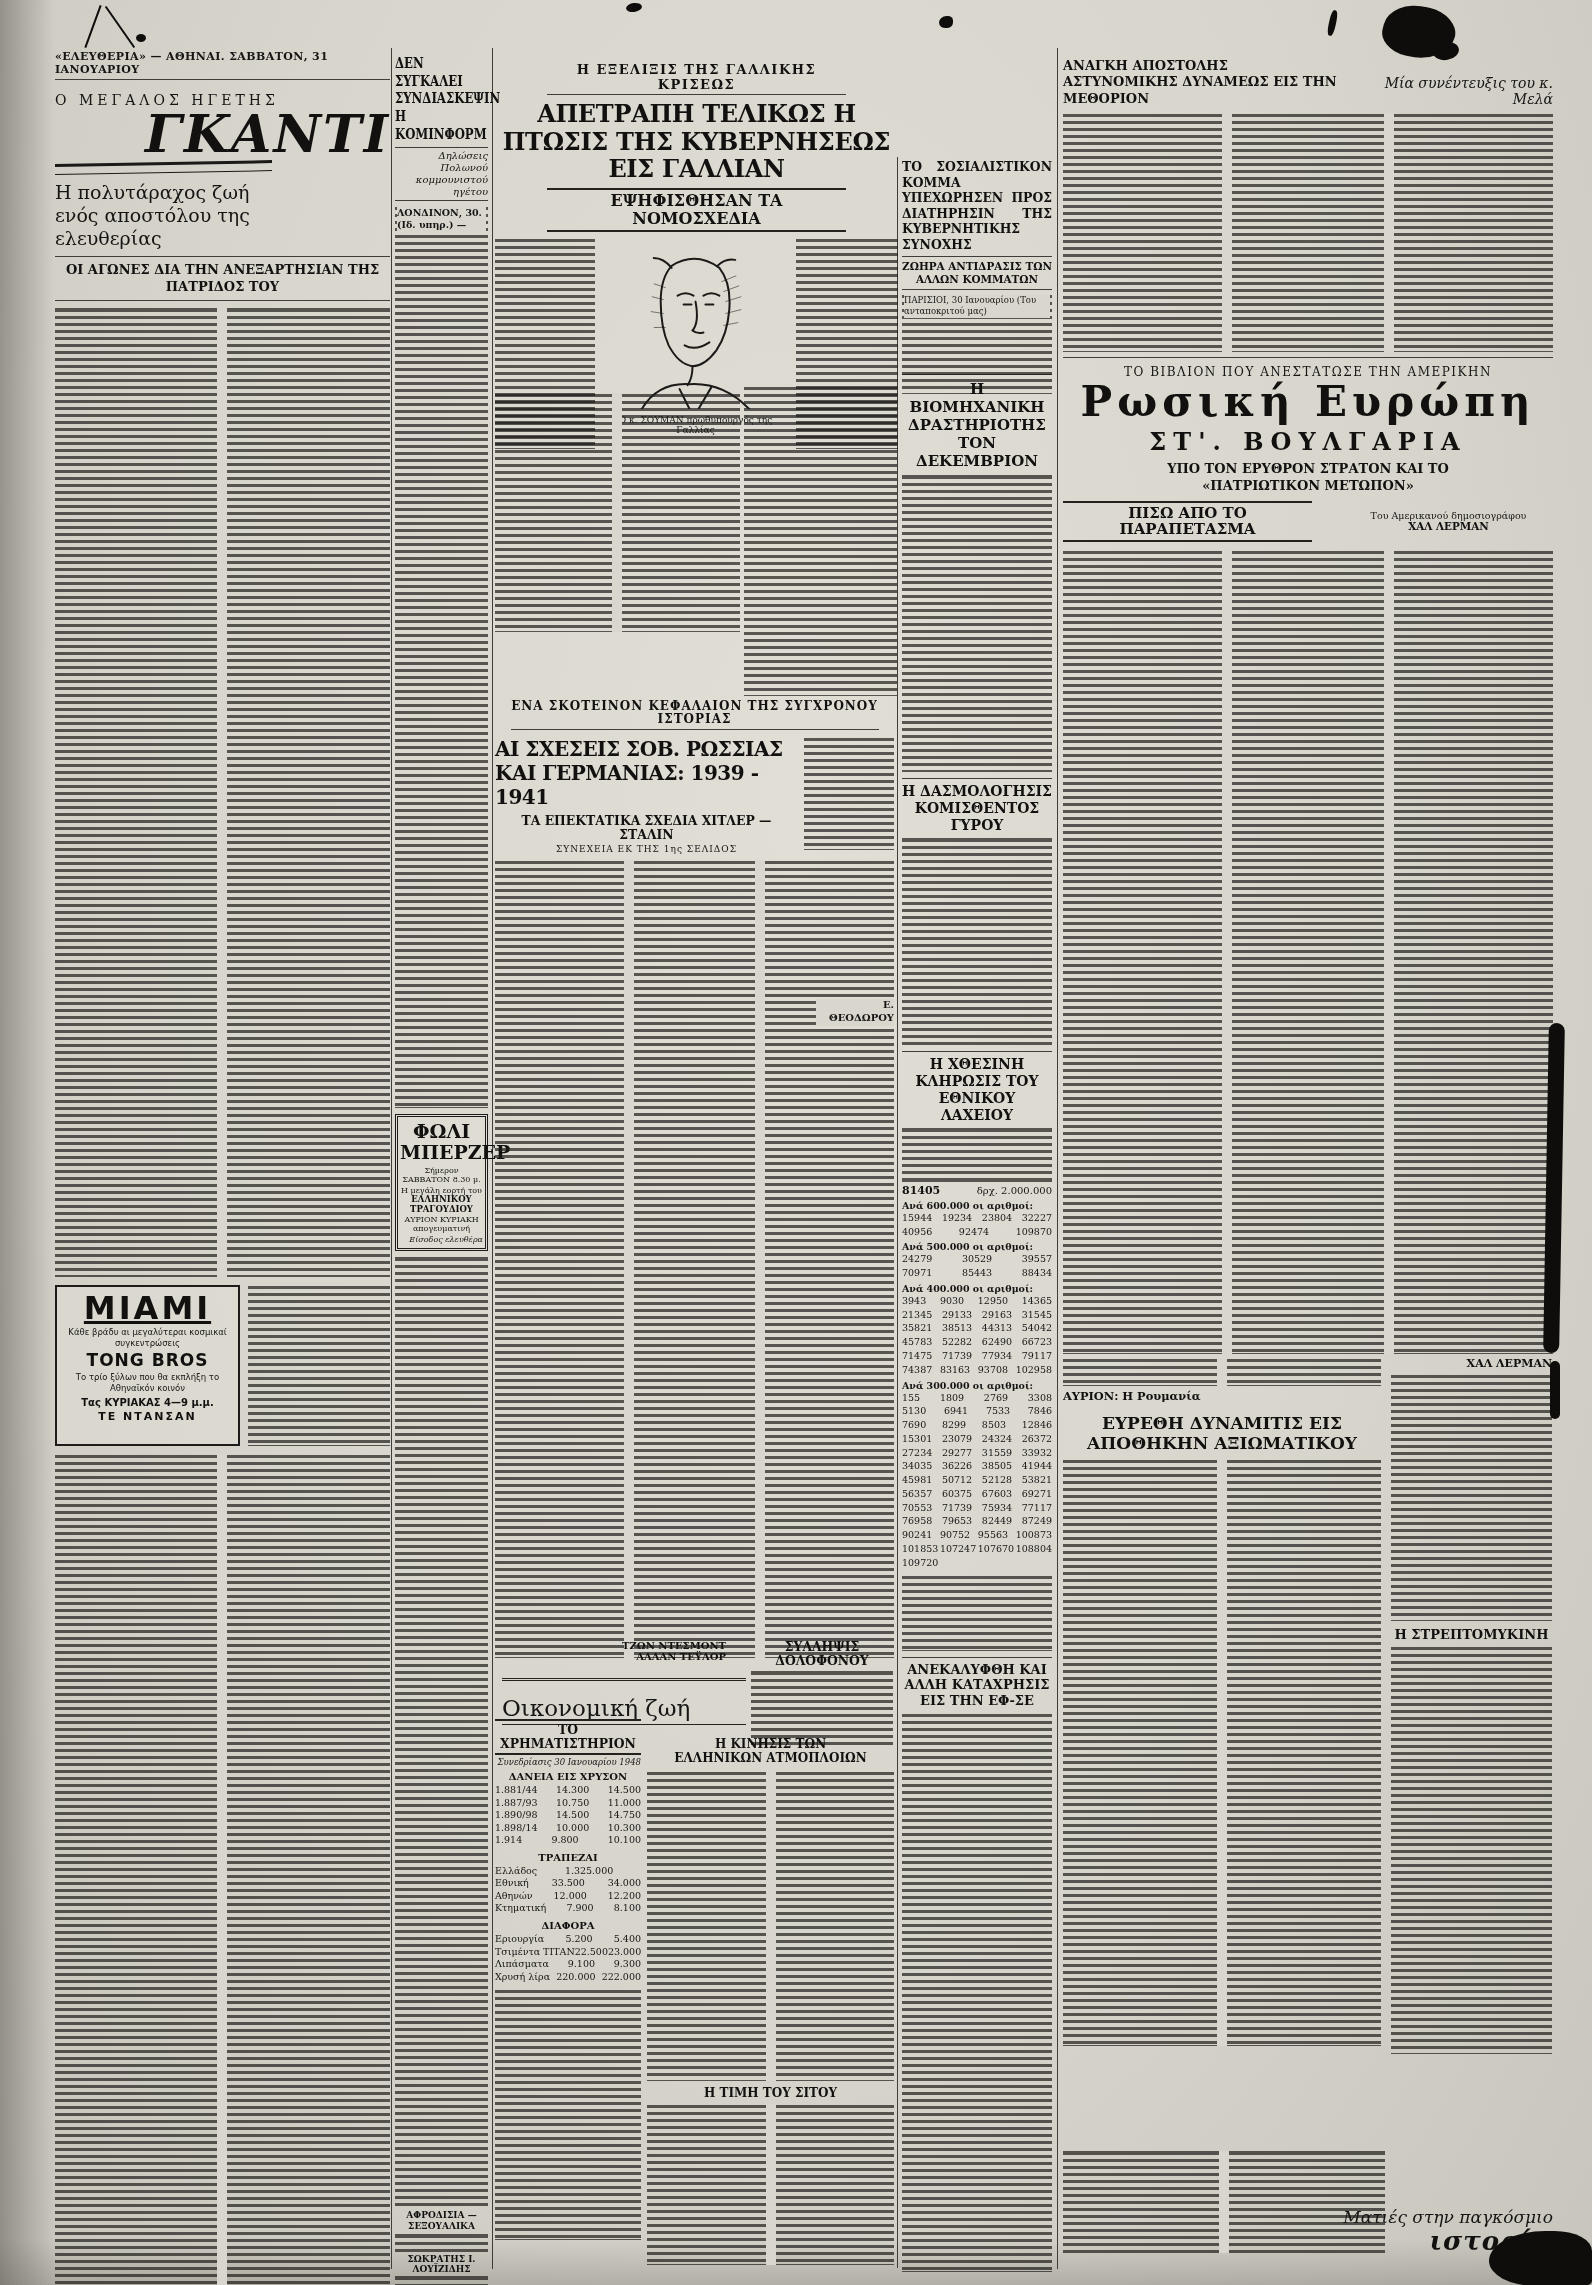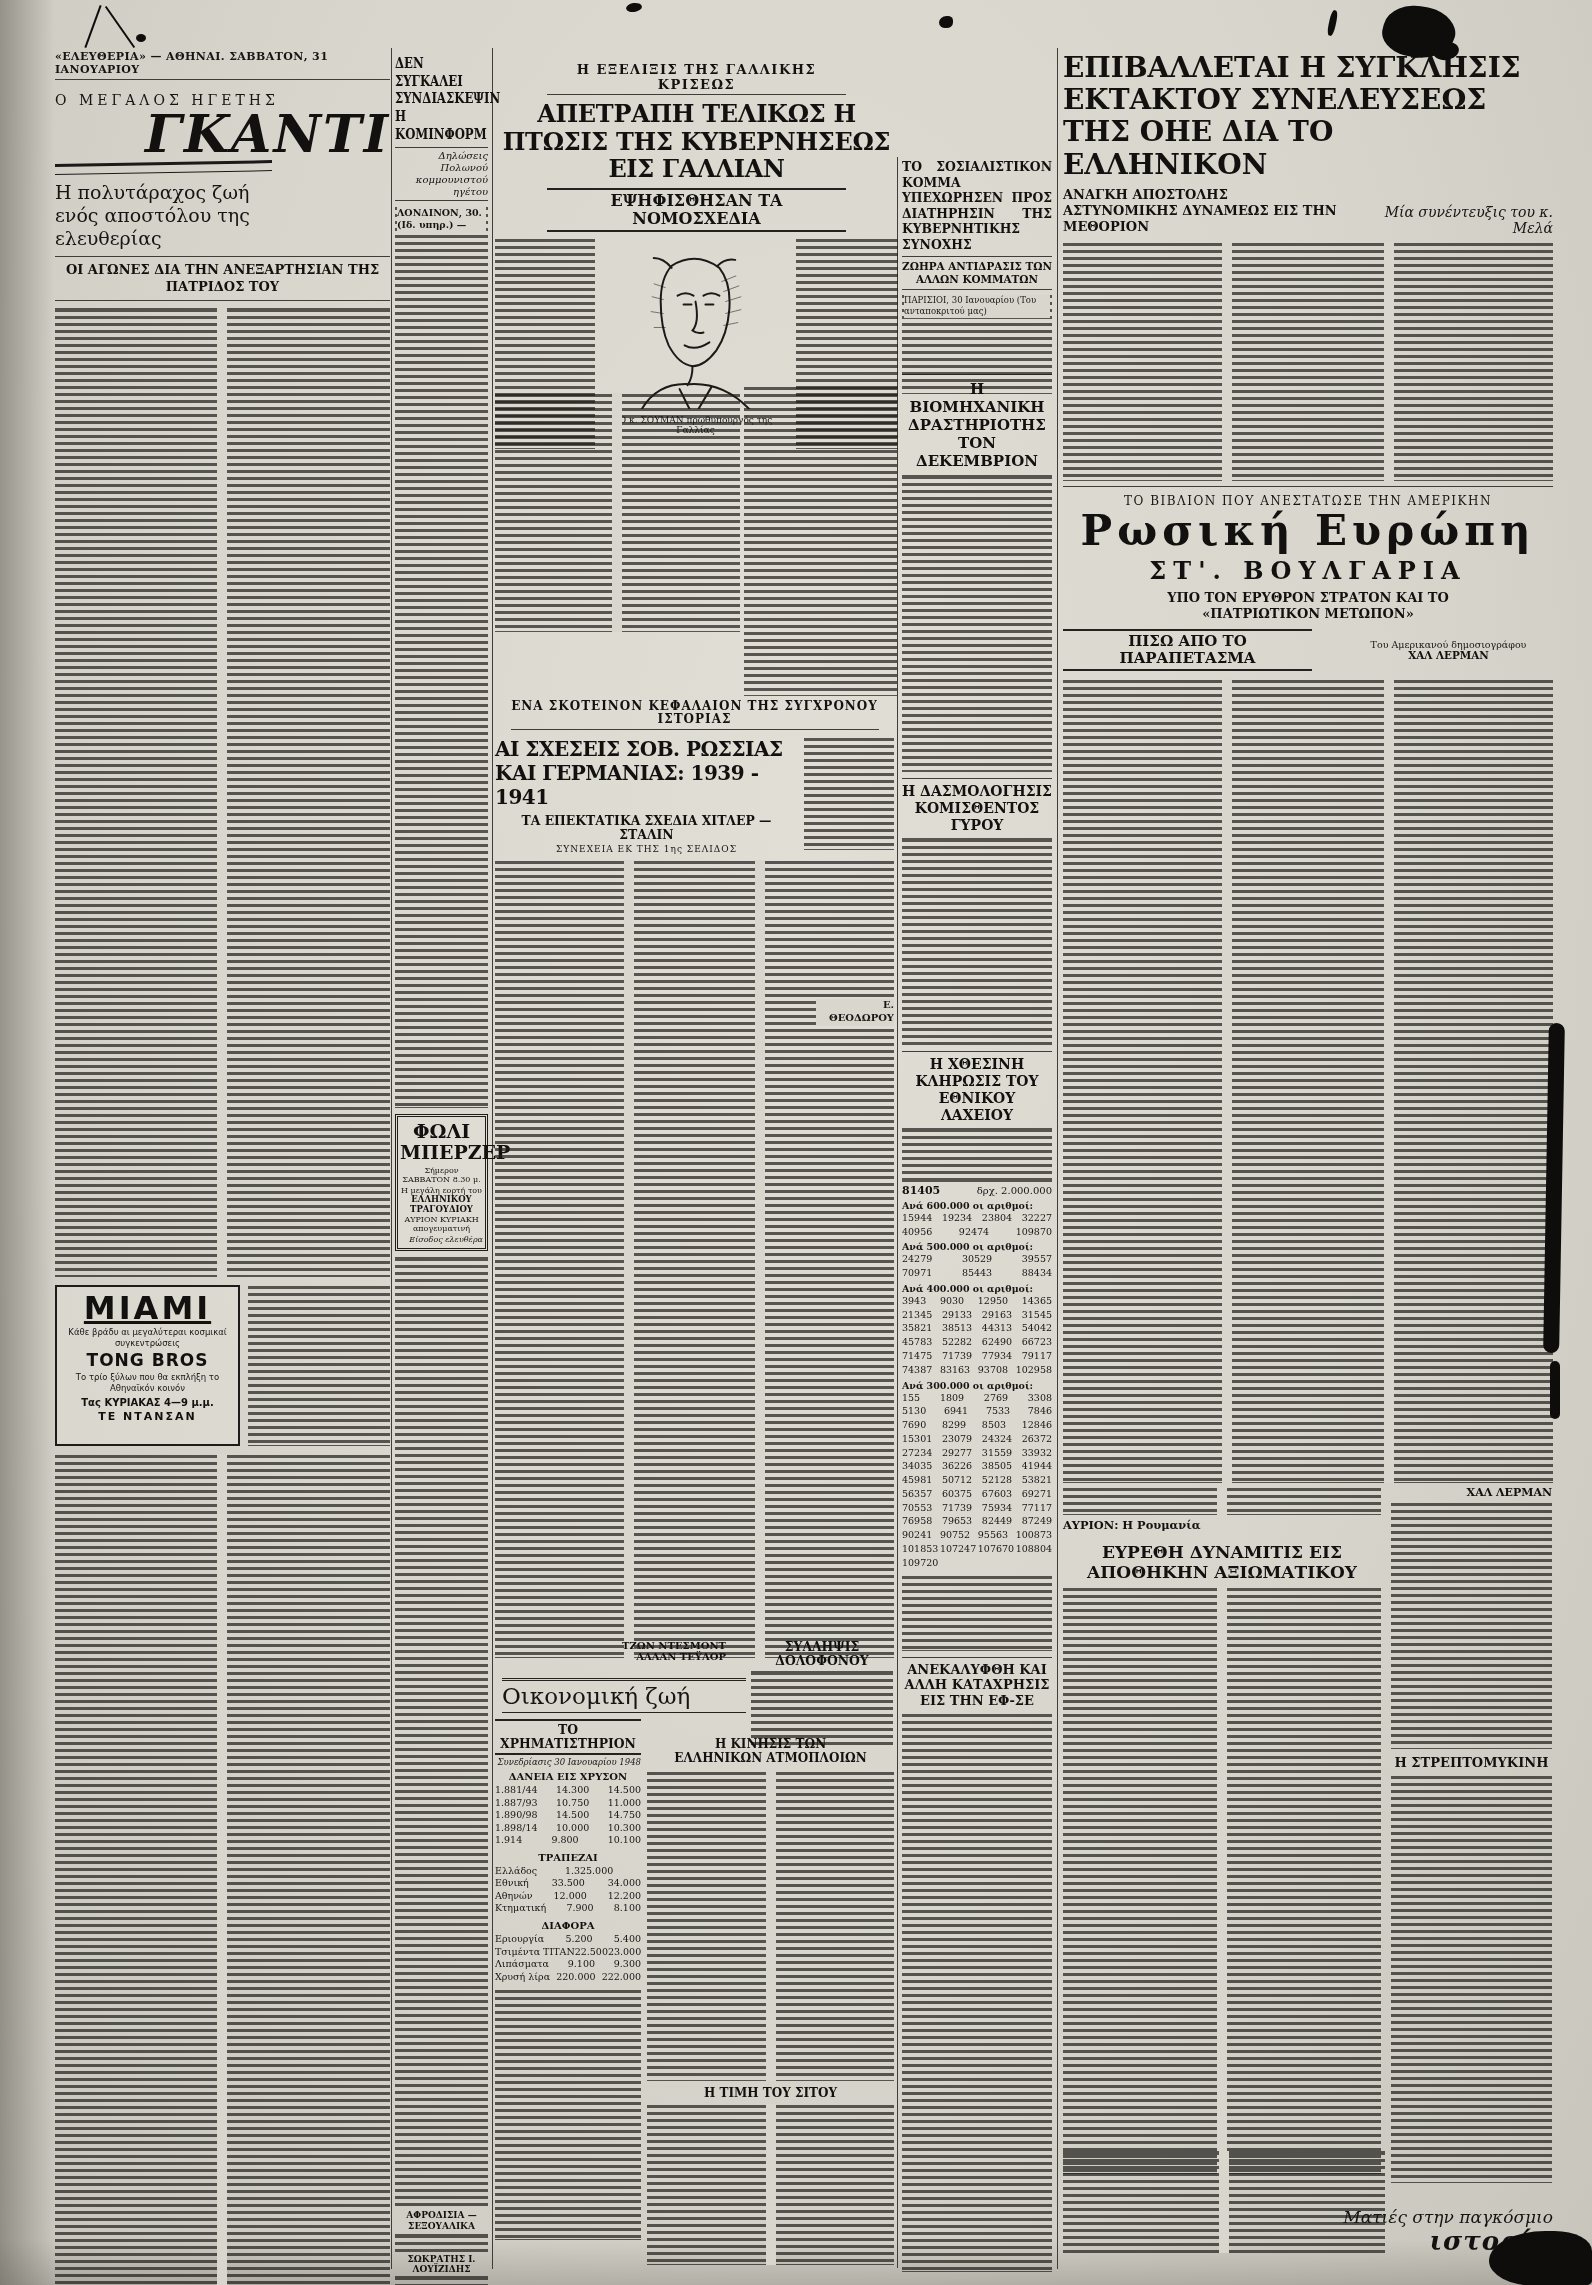--- a/index.html
+++ b/index.html
@@ -154,21 +154,21 @@
   <div class="abs chip" style="left:816px;top:999px;width:78px;text-align:right;font-size:10px;">Ε. ΘΕΟΔΩΡΟΥ</div>
   <div class="abs" style="left:597px;top:1640px;width:129px;text-align:right;">
     <div class="hl" style="font-size:10px;">ΤΖΩΝ ΝΤΕΣΜΟΝΤ</div>
     <div class="hl" style="font-size:10px;">ΑΛΛΑΝ ΤΕΫΛΟΡ</div>
   </div>
   <div class="abs" style="left:751px;top:1640px;width:142px;height:96px;">
     <div class="hl c" style="font-size:12.4px;">ΣΥΛΛΗΨΙΣ ΔΟΛΟΦΟΝΟΥ</div>
     <div class="tx" style="height:72px;margin-top:3px;"></div>
   </div>
 
-  <div class="abs" style="left:502px;top:1678px;width:244px;font-size:23px;border-top:3px double #23221f;border-bottom:1px solid #23221f;padding:2px 0 3px;">Οικονομική ζωή</div>
+  <div class="abs" style="left:502px;top:1678px;width:244px;font-size:23px;border-top:3px double #23221f;border-bottom:1px solid #23221f;padding:14px 0 3px;">Οικονομική ζωή</div>
 
   <div class="abs" style="left:495px;top:1719px;width:146px;height:549px;">
     <div class="hl c" style="font-size:12.4px;border-top:2px solid #23221f;border-bottom:2px solid #23221f;padding:2px 0;">ΤΟ ΧΡΗΜΑΤΙΣΤΗΡΙΟΝ</div>
     <div class="c i" style="font-size:8.5px;margin-top:2px;">Συνεδρίασις 30 Ιανουαρίου 1948</div>
     <div class="hl c" style="font-size:10px;margin-top:4px;">ΔΑΝΕΙΑ ΕΙΣ ΧΡΥΣΟΝ</div>
     <div style="margin-top:2px;">
         <div class="fin-row">
           <span>1.881/44</span>
           <span>14.300</span>
           <span>14.500</span>
@@ -404,21 +404,20 @@
         <div class="lot-row">
           <span>109720</span>
         </div>
       </div>
     <div class="tx" style="height:74px;margin-top:5px;"></div>
     <div class="hl c" style="font-size:13px;line-height:1.2;margin-top:6px;border-top:1px solid #3f3d39;padding-top:4px;">ΑΝΕΚΑΛΥΦΘΗ ΚΑΙ ΑΛΛΗ ΚΑΤΑΧΡΗΣΙΣ ΕΙΣ ΤΗΝ ΕΦ-ΣΕ</div>
     <div class="tx" style="height:557px;margin-top:5px;"></div>
   </div>
 
   <div class="abs" style="left:1063px;top:52px;width:490px;height:2234px;">
-    <div class="hl" style="font-size:28px;line-height:1.15;width:468px;">ΕΠΙΒΑΛΛΕΤΑΙ Η ΣΥΓΚΛΗΣΙΣ ΕΚΤΑΚΤΟΥ ΣΥΝΕΛΕΥΣΕΩΣ ΤΗΣ ΟΗΕ ΔΙΑ ΤΟ ΕΛΛΗΝΙΚΟΝ</div>
     <div style="display:flex;align-items:flex-end;margin-top:6px;">
       <div class="hl" style="font-size:13px;line-height:1.25;width:289px;">ΑΝΑΓΚΗ ΑΠΟΣΤΟΛΗΣ ΑΣΤΥΝΟΜΙΚΗΣ ΔΥΝΑΜΕΩΣ ΕΙΣ ΤΗΝ ΜΕΘΟΡΙΟΝ</div>
       <div class="i" style="font-size:14px;margin-left:auto;">Μία συνέντευξις του κ. Μελά</div>
     </div>
     <div class="tx3" style="height:237px;margin-top:6px;"></div>
     <div class="rule" style="height:1px;margin-top:5px;"></div>
 
     <div class="c" style="font-size:12px;letter-spacing:1.5px;margin-top:7px;">ΤΟ ΒΙΒΛΙΟΝ ΠΟΥ ΑΝΕΣΤΑΤΩΣΕ ΤΗΝ ΑΜΕΡΙΚΗΝ</div>
     <div class="hl c" style="font-size:42px;letter-spacing:5px;line-height:1.1;">Ρωσική Ευρώπη</div>
     <div class="hl c" style="font-size:24px;letter-spacing:7px;margin-top:4px;">ΣΤ'. ΒΟΥΛΓΑΡΙΑ</div>

